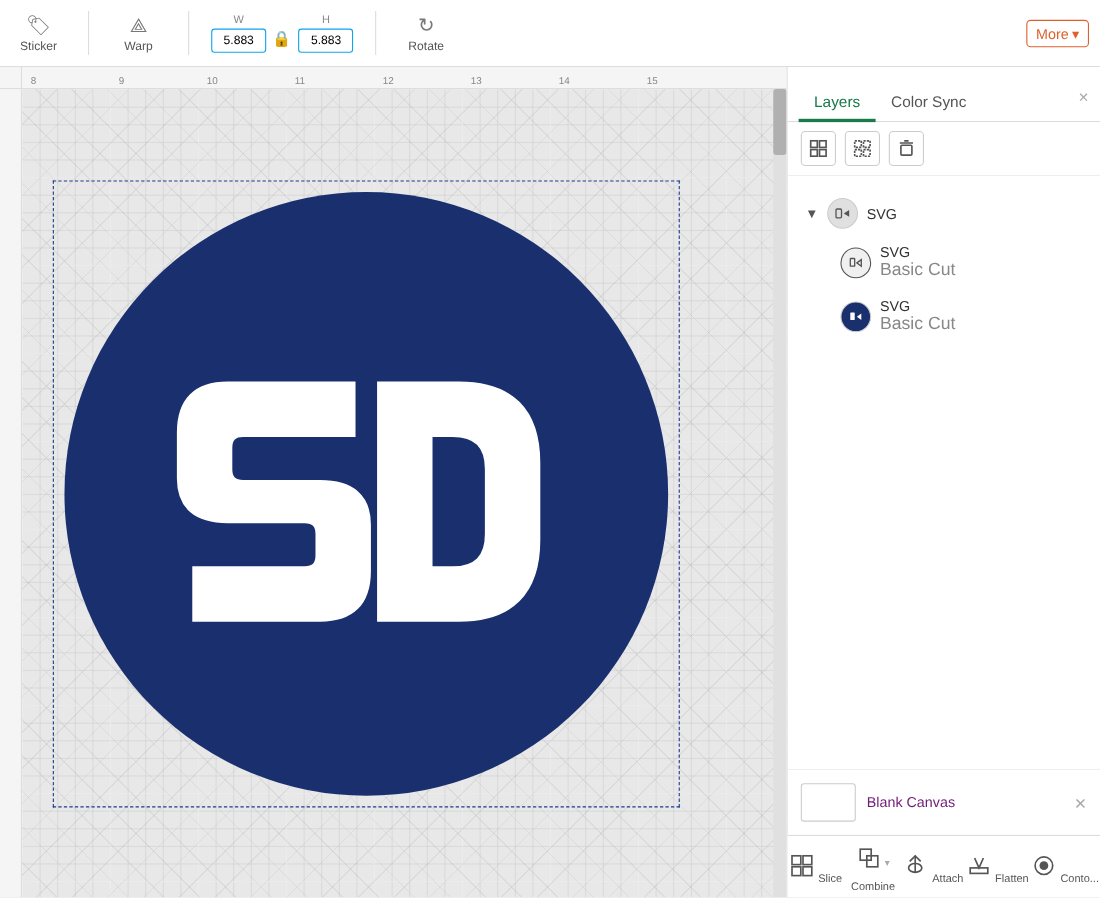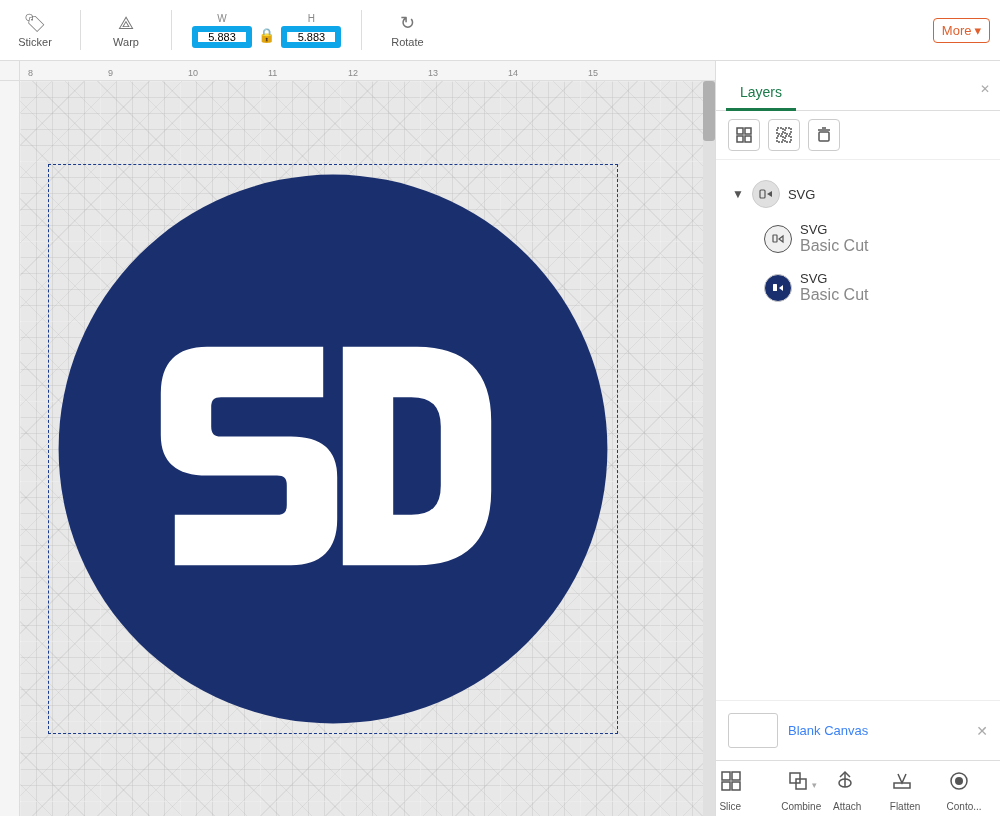--- a/index.html
+++ b/index.html
@@ -40,23 +40,23 @@
       background: #ddd;
     }
     .toolbar-field {
       display: flex;
       flex-direction: column;
       align-items: center;
       font-size: 10px;
       color: #888;
     }
     .toolbar-field input {
-      width: 60px;
+      width: 50px;
       height: 22px;
-      border: 6px solid #0ea5e9;
+      border: 1px solid #0ea5e9;
       border-radius: 3px;
       text-align: center;
       font-size: 11px;
       margin-top: 2px;
     }
     .lock-icon {
       font-size: 14px;
       color: #aaa;
       margin-top: 10px;
     }
@@ -342,42 +342,42 @@
     }
     .blank-canvas-thumb {
       width: 50px;
       height: 35px;
       border: 1px solid #ccc;
       background: #fff;
       border-radius: 3px;
     }
     .blank-canvas-label {
       font-size: 13px;
-      color: #3b82f6;
+      color: #701a75;
     }
     .blank-canvas-close {
       margin-left: auto;
       font-size: 14px;
       color: #aaa;
       cursor: pointer;
     }
 
     
     .panel-bottom {
       border-top: 1px solid #ddd;
       padding: 8px 0 4px;
       display: flex;
       justify-content: space-around;
       align-items: center;
       background: #fff;
     }
     .panel-bottom-item {
       display: flex;
-      flex-direction: column;
-      align-items: flex-start;
+      flex-direction: row;
+      align-items: flex-end;
       gap: 3px;
       cursor: pointer;
       min-width: 50px;
     }
     .panel-bottom-icon {
       font-size: 20px;
       color: #555;
     }
     .panel-bottom-label {
       font-size: 10px;
@@ -474,20 +474,21 @@
 
     <div class="scroll-v">
       <div class="scroll-v-thumb"></div>
     </div>
   </div>
 
   <div class="right-panel">
 
     <div class="panel-tabs">
       <div class="panel-tab active">Layers</div>
+      <div class="panel-tab">Color Sync</div>
       <div class="panel-tab-close">✕</div>
     </div>
 
     <div class="panel-toolbar">
       <div class="panel-toolbar-btn" title="Group">
         <svg width="18" height="18" viewBox="0 0 18 18">
           <rect x="2" y="2" width="6" height="6" fill="none" stroke="#555" stroke-width="1.5"></rect>
           <rect x="10" y="2" width="6" height="6" fill="none" stroke="#555" stroke-width="1.5"></rect>
           <rect x="2" y="10" width="6" height="6" fill="none" stroke="#555" stroke-width="1.5"></rect>
           <rect x="10" y="10" width="6" height="6" fill="none" stroke="#555" stroke-width="1.5"></rect>

